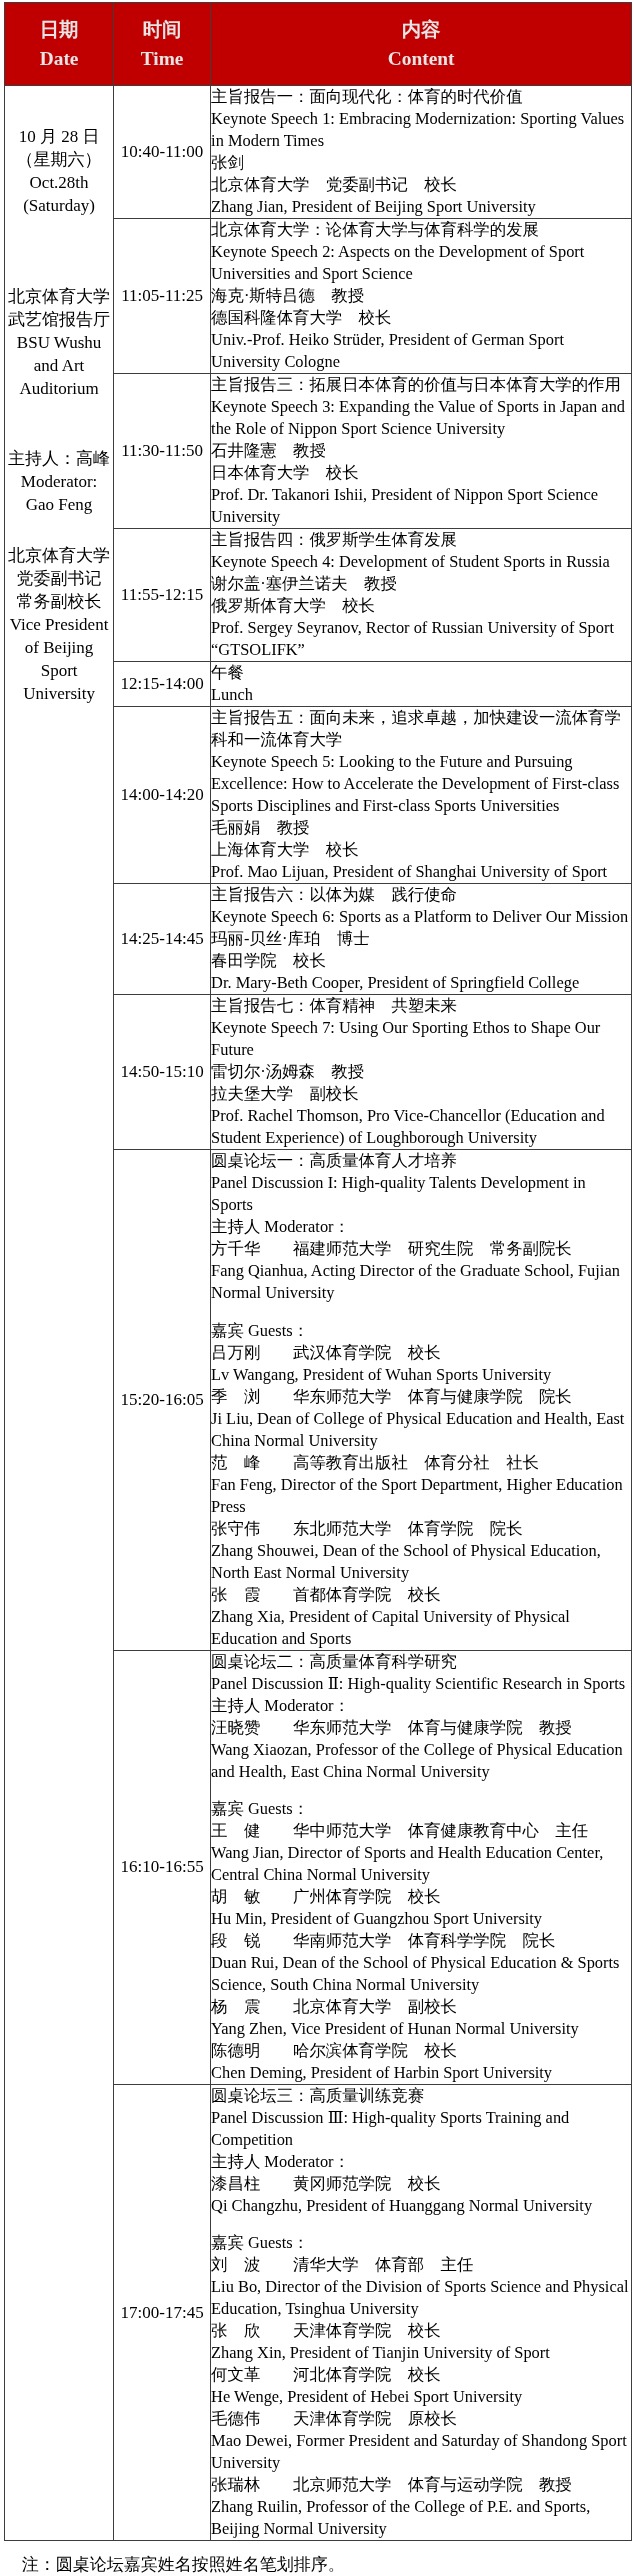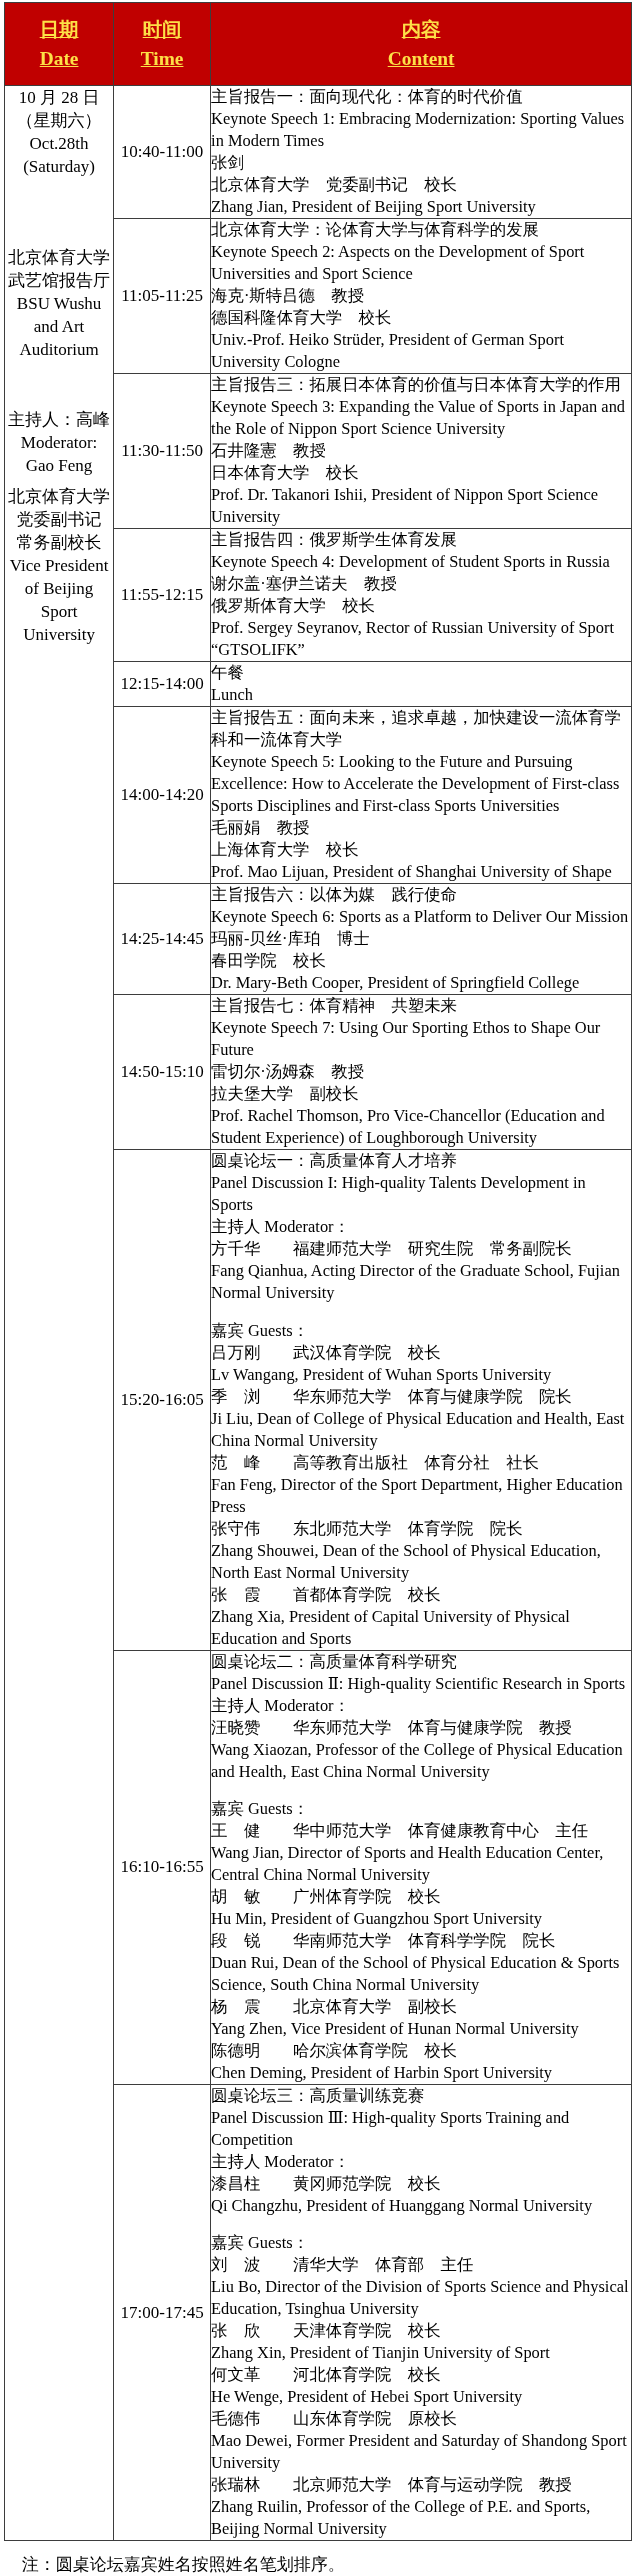--- a/index.html
+++ b/index.html
@@ -19,40 +19,39 @@
   table.schedule th,
   table.schedule td{
     border:1.2px solid #3d3d3d;
     padding:0;
   }
   col.c-date{width:109px;}
   col.c-time{width:97px;}
   col.c-content{width:421px;}
   thead th{
     background:#c00000;
-    color:#fde047;
+    color:#e5e5e5;
     height:82px;
     font-size:19.4px;
     font-weight:bold;
     line-height:29px;
     text-align:center;
     vertical-align:middle;
-    text-decoration:underline;
   }
   .date-cell{
     vertical-align:top;
     text-align:center;
     font-size:17px;
     line-height:23px;
     padding-top:176px;
   }
   .date-block{margin:0 2.3px;}
-  .db1{margin-bottom:68px;}
+  .db1{margin-bottom:68px;margin-top:39px;}
   .db2{margin-bottom:47px;}
-  .db3{margin-bottom:8px;}
+  .db3{margin-bottom:28px;}
   .time-cell{
     text-align:center;
     vertical-align:middle;
     font-size:17px;
     margin-top:12px;
   }
   .content-cell{
     vertical-align:middle;
     font-size:16.4px;
     line-height:22px;
@@ -171,21 +170,21 @@
             <div class="cl">Lunch</div>
           </td>
         </tr>
         <tr>
           <td class="time-cell">14:00-14:20</td>
           <td class="content-cell">
             <div class="cl"><b>主旨报告五：面向未来，追求卓越，加快建设一流体育学科和一流体育大学</b></div>
             <div class="cl">Keynote Speech 5: Looking to the Future and Pursuing Excellence: How to Accelerate the Development of First-class Sports Disciplines and First-class Sports Universities</div>
             <div class="cl">毛丽娟　教授</div>
             <div class="cl">上海体育大学　校长</div>
-            <div class="cl">Prof. Mao Lijuan, President of Shanghai University of Shape</div>
+            <div class="cl">Prof. Mao Lijuan, President of Shanghai University of Sport</div>
           </td>
         </tr>
         <tr>
           <td class="time-cell">14:25-14:45</td>
           <td class="content-cell">
             <div class="cl"><b>主旨报告六：以体为媒　践行使命</b></div>
             <div class="cl">Keynote Speech 6: Sports as a Platform to Deliver Our Mission</div>
             <div class="cl">玛丽-贝丝·库珀　博士</div>
             <div class="cl">春田学院　校长</div>
             <div class="cl">Dr. Mary-Beth Cooper, President of Springfield College</div>
@@ -254,21 +253,21 @@
             <div class="cl">漆昌柱　　黄冈师范学院　校长</div>
             <div class="cl">Qi Changzhu, President of Huanggang Normal University</div>
             <div class="cl blank">&nbsp;</div>
             <div class="cl"><b>嘉宾  Guests：</b></div>
             <div class="cl">刘　波　　清华大学　体育部　主任</div>
             <div class="cl">Liu Bo, Director of the Division of Sports Science and Physical Education, Tsinghua University</div>
             <div class="cl">张　欣　　天津体育学院　校长</div>
             <div class="cl">Zhang Xin, President of Tianjin University of Sport</div>
             <div class="cl">何文革　　河北体育学院　校长</div>
             <div class="cl">He Wenge, President of Hebei Sport University</div>
-            <div class="cl">毛德伟　　山东体育学院　原校长</div>
+            <div class="cl">毛德伟　　天津体育学院　原校长</div>
             <div class="cl">Mao Dewei, Former President and Saturday of Shandong Sport University</div>
             <div class="cl">张瑞林　　北京师范大学　体育与运动学院　教授</div>
             <div class="cl">Zhang Ruilin, Professor of the College of P.E. and Sports, Beijing Normal University</div>
           </td>
         </tr>
       </tbody>
   </table>
 
   <div class="note">
     <div>注：圆桌论坛嘉宾姓名按照姓名笔划排序。</div>

